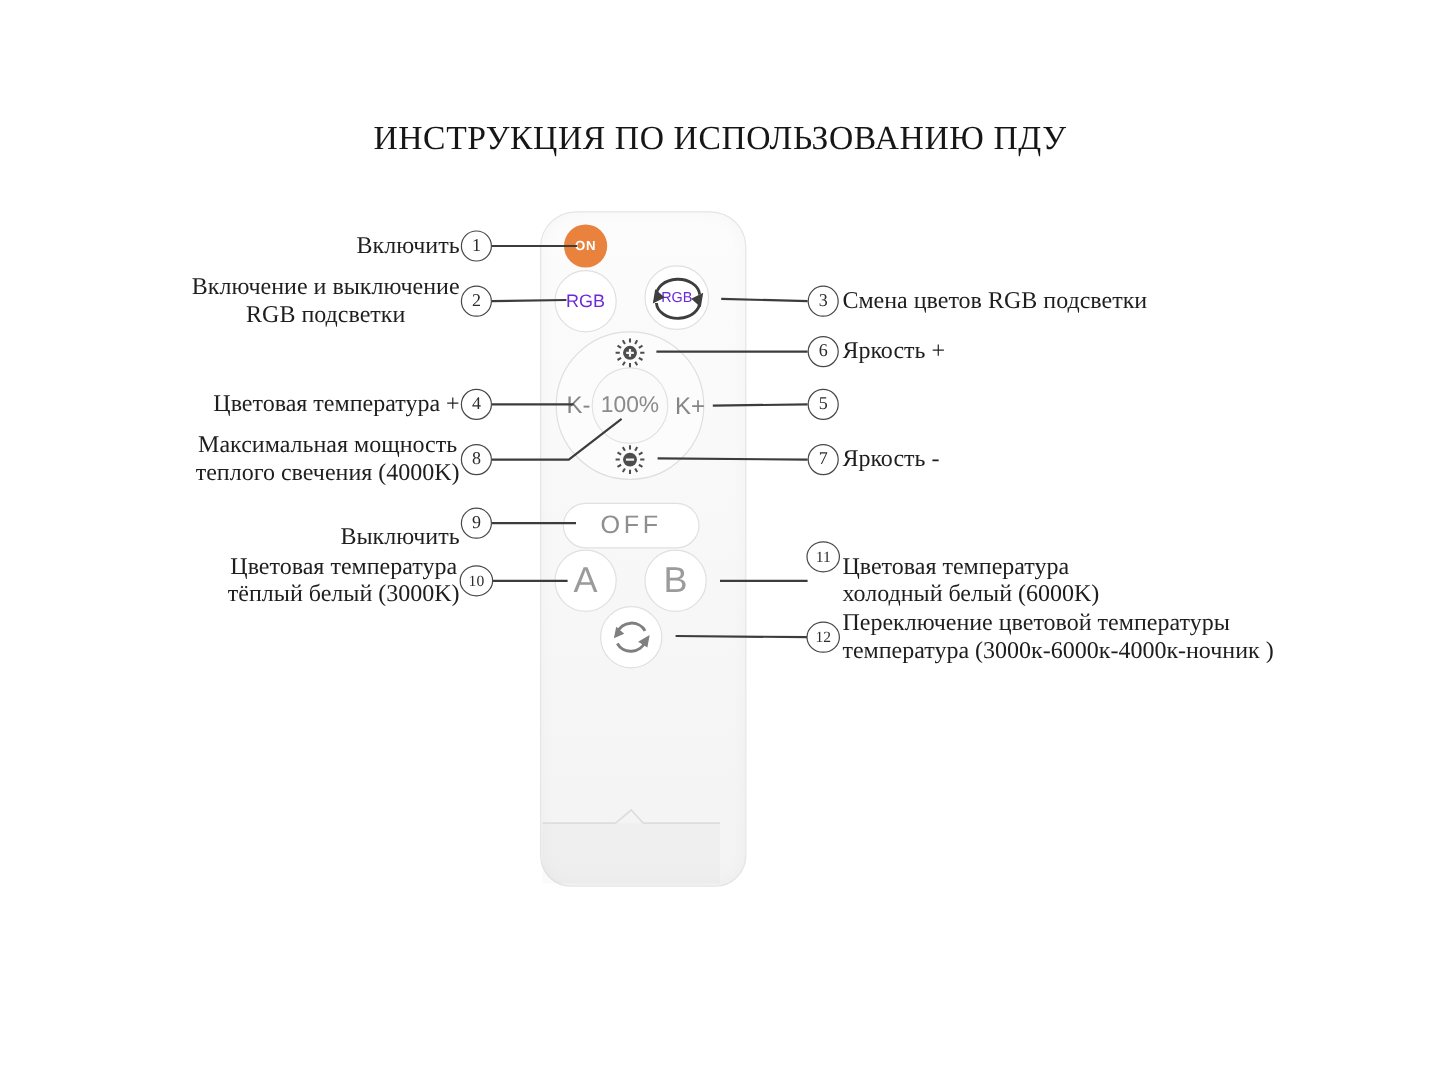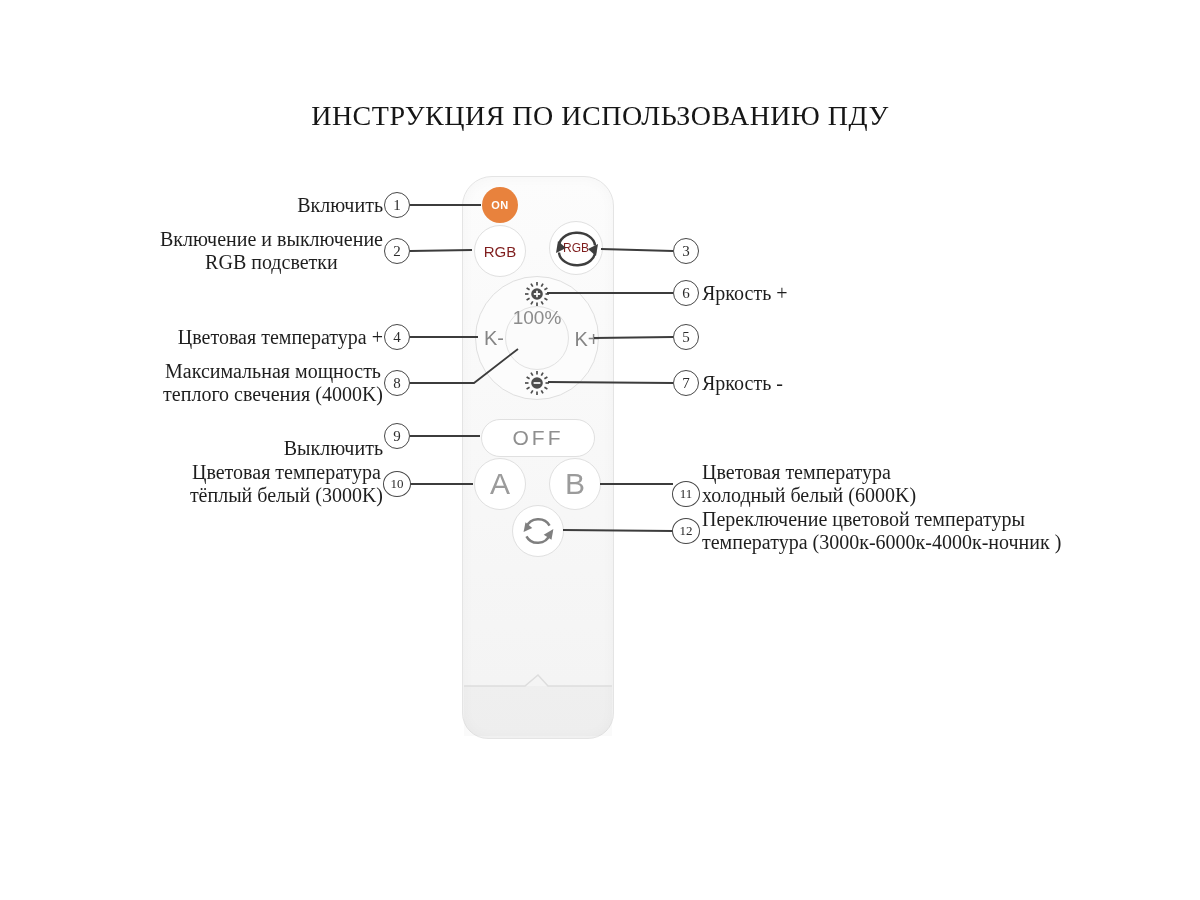--- a/index.html
+++ b/index.html
@@ -1,38 +1,38 @@
 <!DOCTYPE html>
 <html><head>
 <meta charset="utf-8">
 <style>
   html,body{margin:0;padding:0;background:#ffffff;}
   .canvas{position:relative;width:1200px;height:755px;background:#ffffff;overflow:hidden;
           font-family:"Liberation Serif",serif;}
   .title{position:absolute;top:100px;left:0;width:100%;text-align:center;
          font-size:28px;letter-spacing:.5px;color:#161616;}
   
-  .remote{position:absolute;left:462px;top:176px;width:150px;height:561px;
+  .remote{position:absolute;left:450px;top:176px;width:150px;height:561px;
           background:linear-gradient(180deg,#fcfcfc 0%,#f7f7f7 60%,#f3f3f3 100%);
           border:1px solid #e4e4e4;border-radius:30px 30px 26px 26px;
-          box-shadow:inset 0 0 14px rgba(0,0,0,0.03);}
+          box-shadow:inset 0 0 14px rgba(0,0,0,0.03);padding-left:20px;}
   .remote .seam{position:absolute;left:0;top:0;width:150px;height:561px;}
   .rbtn{position:absolute;display:flex;align-items:center;justify-content:center;
         background:#ffffff;border:1.5px solid #e0e0e0;border-radius:50%;
-        font-family:"Liberation Sans",sans-serif;color:#7f1d1d;box-sizing:border-box;}
+        font-family:"Liberation Sans",sans-serif;color:#6d28d9;box-sizing:border-box;}
   .btn-on{left:19px;top:10px;width:36px;height:36px;background:#e8823d;border:none;
           color:#ffffff;font-size:11px;font-weight:bold;letter-spacing:.5px;}
   .btn-rgb{left:11px;top:48px;width:52px;height:52px;font-size:15px;}
   .btn-rgbcycle{left:86px;top:44px;width:54px;height:54px;font-size:12px;}
   .btn-rgbcycle .arrows{position:absolute;left:0;top:0;width:54px;height:54px;}
   .dial{position:absolute;left:12px;top:99px;width:124px;height:124px;border-radius:50%;
         border:1.5px solid #dfdfdf;background:#fcfcfc;box-sizing:border-box;}
   .dial-inner{position:absolute;left:42px;top:129px;width:64px;height:64px;border-radius:50%;
         border:1.5px solid #e2e2e2;background:#fbfbfb;box-sizing:border-box;
-        display:flex;align-items:flex-start;justify-content:center;
+        display:flex;align-items:center;justify-content:center;
         font-family:"Liberation Sans",sans-serif;font-size:19px;color:#8b8b8b;}
   .sun{position:absolute;width:26px;height:26px;}
   .sun-plus{left:61px;top:104px;}
   .sun-minus{left:61px;top:193px;}
   .ktext{position:absolute;width:34px;height:26px;line-height:26px;text-align:center;
          font-family:"Liberation Sans",sans-serif;font-size:20px;color:#858585;}
   .k-minus{left:14px;top:148px;}
   .k-plus{left:107px;top:149px;}
   .btn-off{left:18px;top:242px;width:114px;height:38px;border-radius:19px;
            font-size:21px;letter-spacing:3px;color:#8f8f8f;}
@@ -49,21 +49,21 @@
        color:#1e1e1e;white-space:pre-line;}
   .lab-l{text-align:right;}
   .lab-l.ctr{text-align:center;}
   .lab-r{text-align:left;}
   
   .c1{left:384px;top:192px;}  .c2{left:384px;top:238px;}
   .c4{left:384px;top:324px;}  .c8{left:384px;top:370px;}
   .c9{left:384px;top:423px;}  .c10{left:383px;top:471px;}
   .c3{left:673px;top:238px;}  .c6{left:673px;top:280px;}
   .c5{left:673px;top:324px;}  .c7{left:673px;top:370px;}
-  .c11{left:672px;top:481px;} .c12{left:672px;top:518px;}
+  .c11{left:672px;top:451px;} .c12{left:672px;top:518px;}
   
   .lb1{right:817px;top:205px;} .lb2{right:817px;top:251px;}
   .lb4{right:817px;top:337px;margin-left:12px;} .lb8{right:817px;top:383px;}
   .lb9{right:817px;top:448px;} .lb10{right:817px;top:484px;}
   .lb3{left:702px;top:251px;}  .lb6{left:702px;top:293px;}
   .lb5{left:702px;top:337px;}  .lb7{left:702px;top:383px;}
   .lb11{left:702px;top:484px;} .lb12{left:702px;top:531px;}
 </style>
 </head>
 <body>
@@ -189,20 +189,21 @@
   <div class="badge c7">7</div>
   <div class="badge c8">8</div>
   <div class="badge c9">9</div>
   <div class="badge two c10">10</div>
   <div class="badge two c11">11</div>
   <div class="badge two c12">12</div>
 
   <div class="lab lab-l lb1">Включить</div>
   <div class="lab lab-l ctr lb2">Включение и выключение
 RGB подсветки</div>
+  <div class="lab lab-r lb3">Смена цветов RGB подсветки</div>
   <div class="lab lab-l lb4">Цветовая температура +</div>
   <div class="lab lab-r lb6">Яркость +</div>
   <div class="lab lab-r lb7">Яркость -</div>
   <div class="lab lab-l ctr lb8">Максимальная мощность
 теплого свечения (4000K)</div>
   <div class="lab lab-l lb9">Выключить</div>
   <div class="lab lab-l ctr lb10">Цветовая температура
 тёплый белый (3000K)</div>
   <div class="lab lab-r lb11">Цветовая температура
 холодный белый (6000K)</div>

